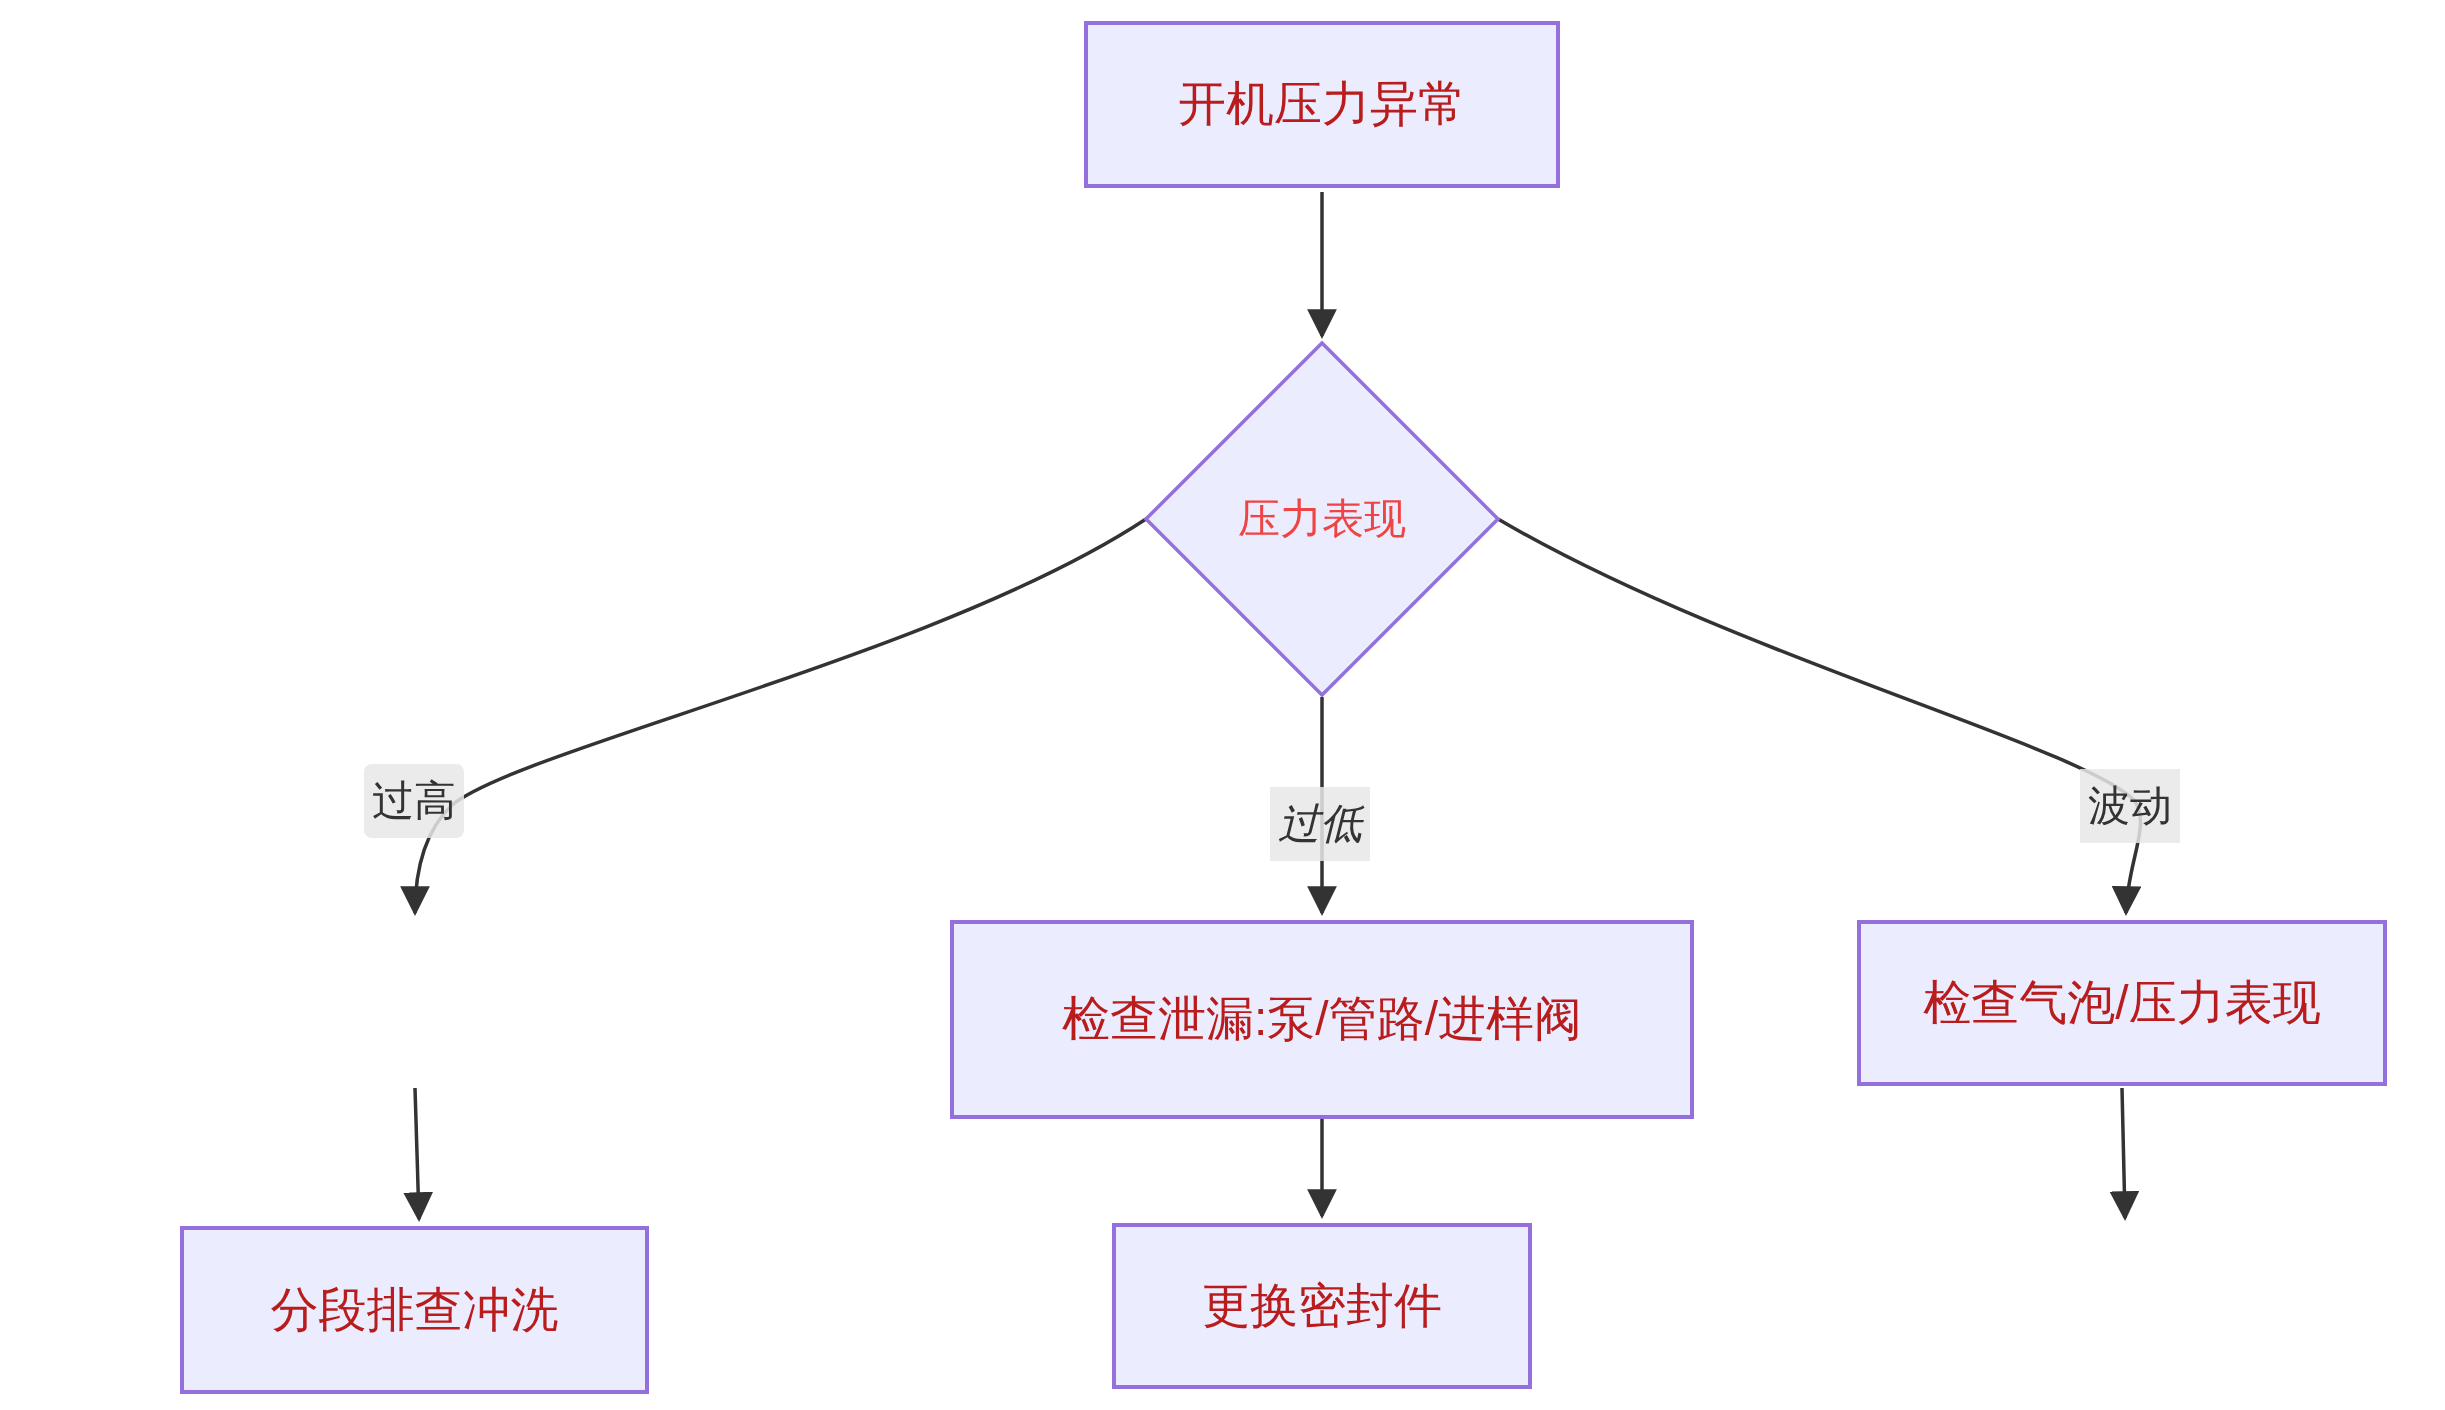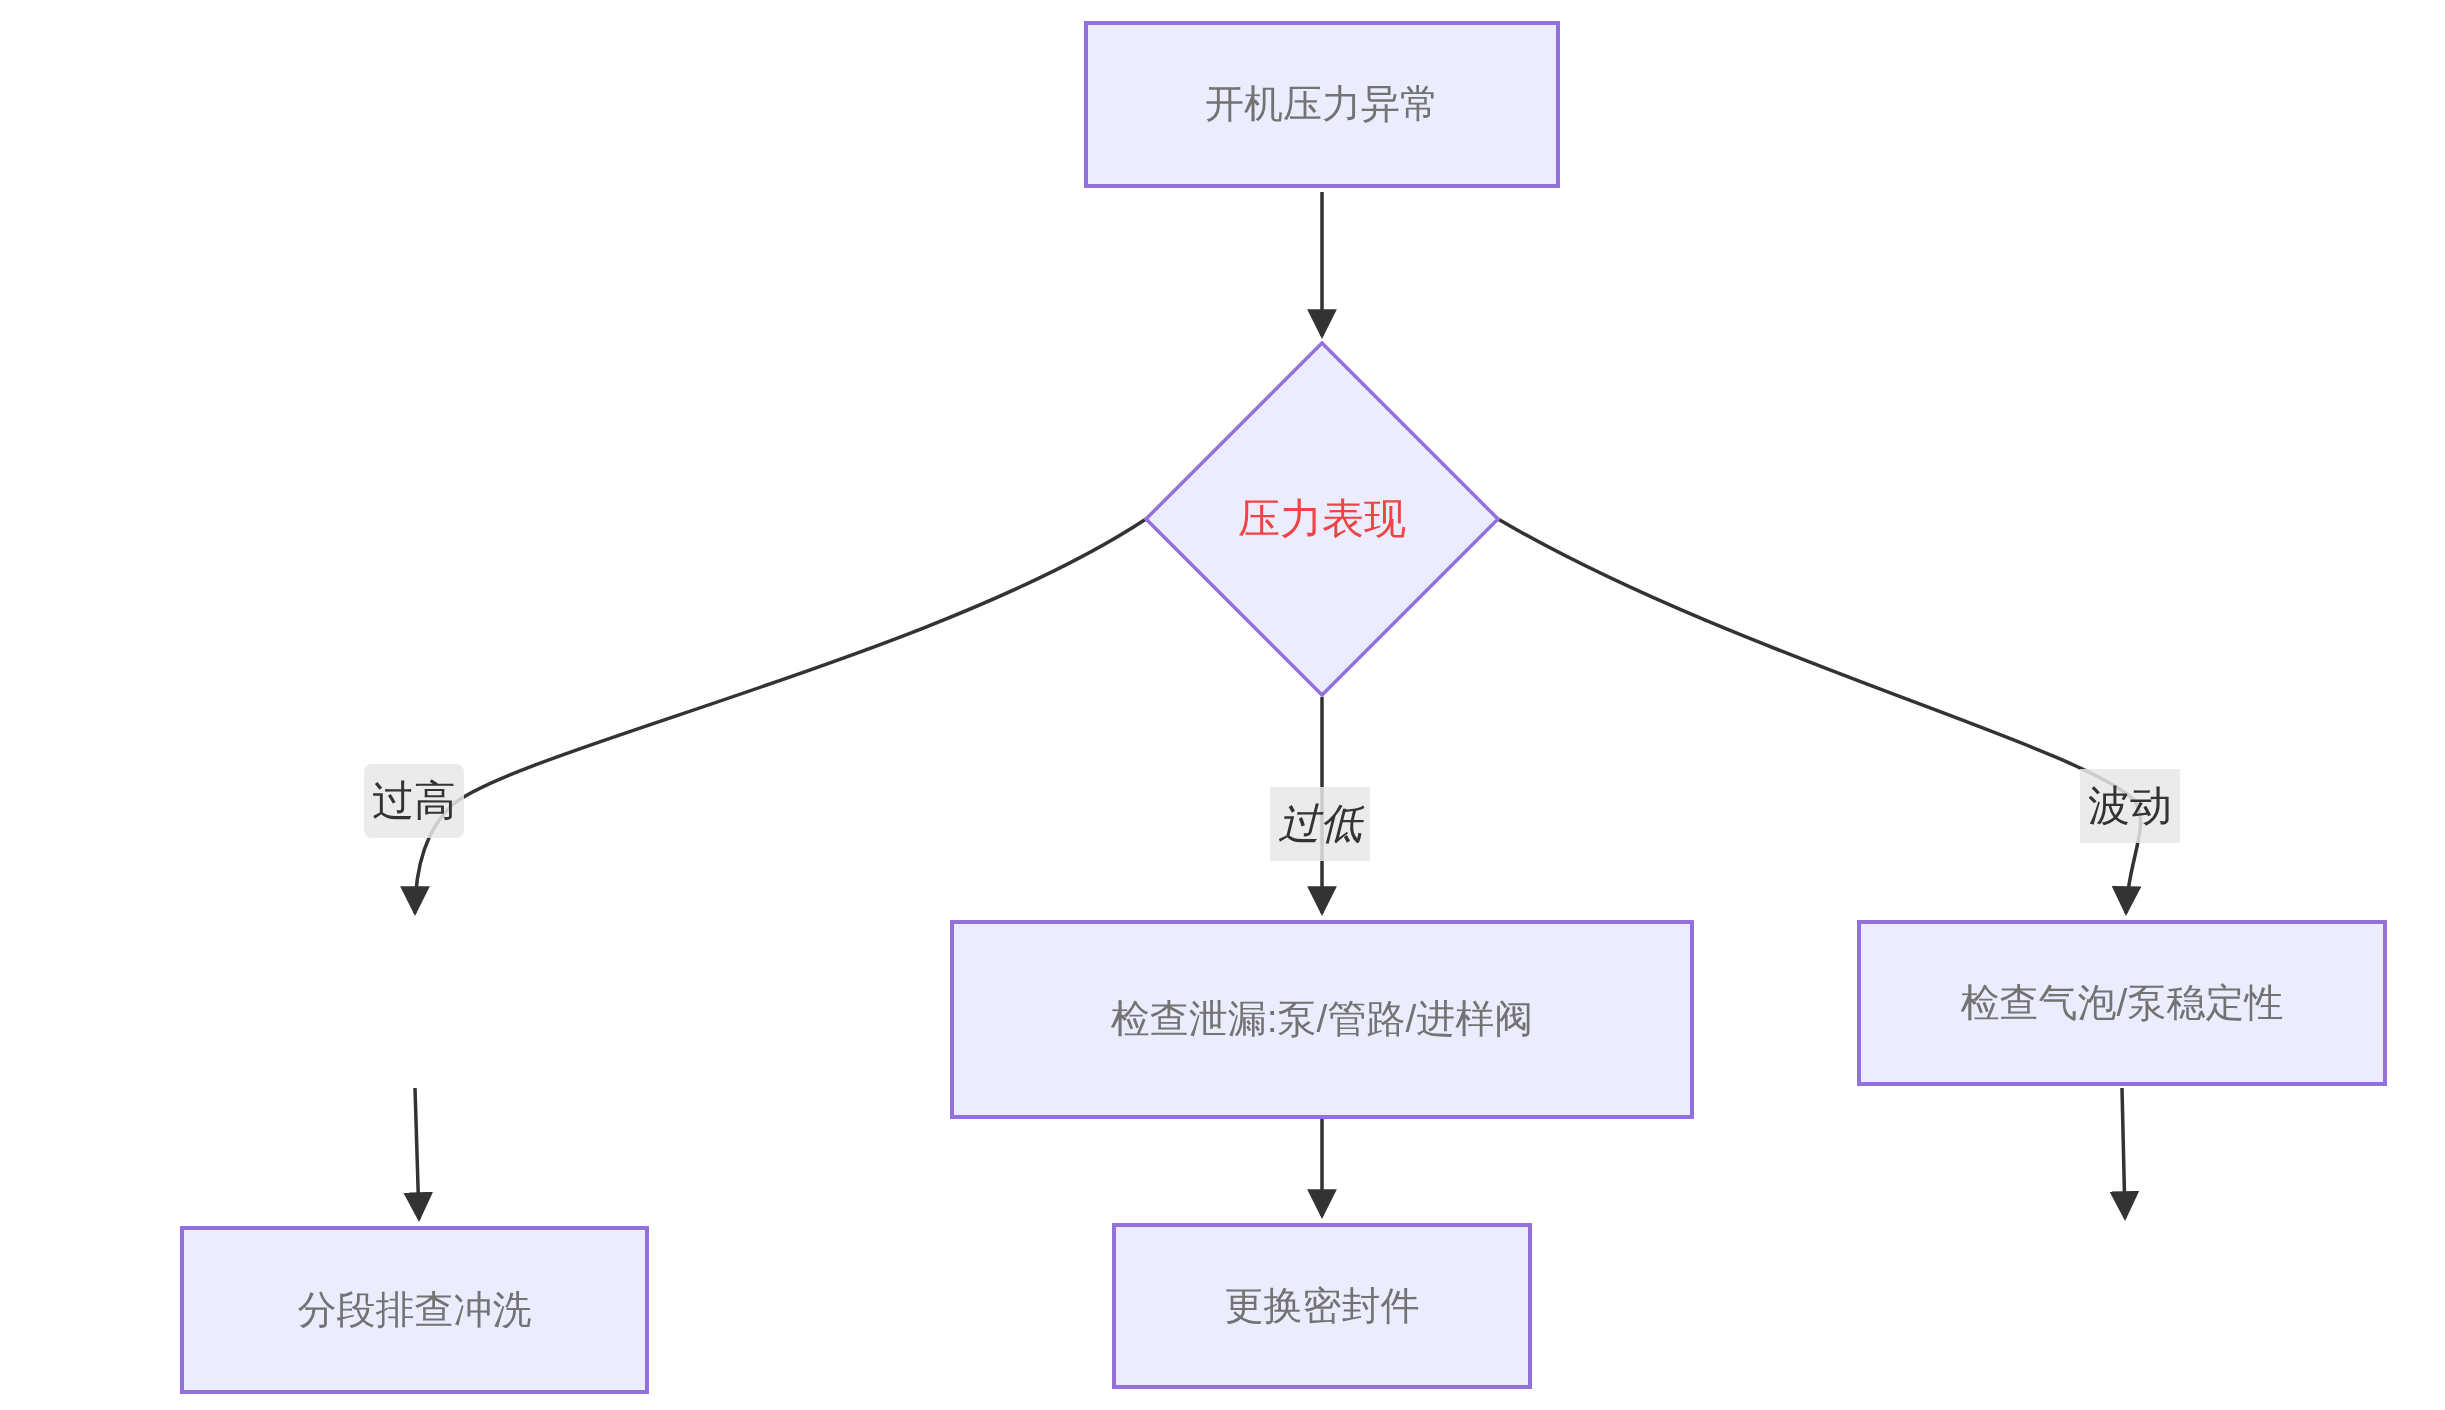--- a/index.html
+++ b/index.html
@@ -23,22 +23,22 @@
     height: 1410px;
   }
   .node {
     position: absolute;
     background: #ECECFF;
     border: 4px solid #9370DB;
     box-sizing: border-box;
     display: flex;
     align-items: center;
     justify-content: center;
-    color: #737373;
-    font-size: 39px;
+    color: #b91c1c;
+    font-size: 48px;
     line-height: 1.3;
     white-space: nowrap;
   }
   .node.clip-node {
     justify-content: flex-start;
     padding-left: 86px;
   }
   .clip-span {
     display: inline-block;
     width: 522px;
@@ -115,21 +115,21 @@
   <div class="node" id="node-start">
     <span>开机压力异常</span>
   </div>
 
 
   <div class="node" id="node-check-leak">
     <span>检查泄漏:泵/管路/进样阀</span>
   </div>
 
   <div class="node" id="node-check-bubble">
-    <span>检查气泡/泵稳定性</span>
+    <span>检查气泡/压力表现</span>
   </div>
 
   <div class="node" id="node-flush">
     <span>分段排查冲洗</span>
   </div>
 
   <div class="node" id="node-replace-seal">
     <span>更换密封件</span>
   </div>
 

